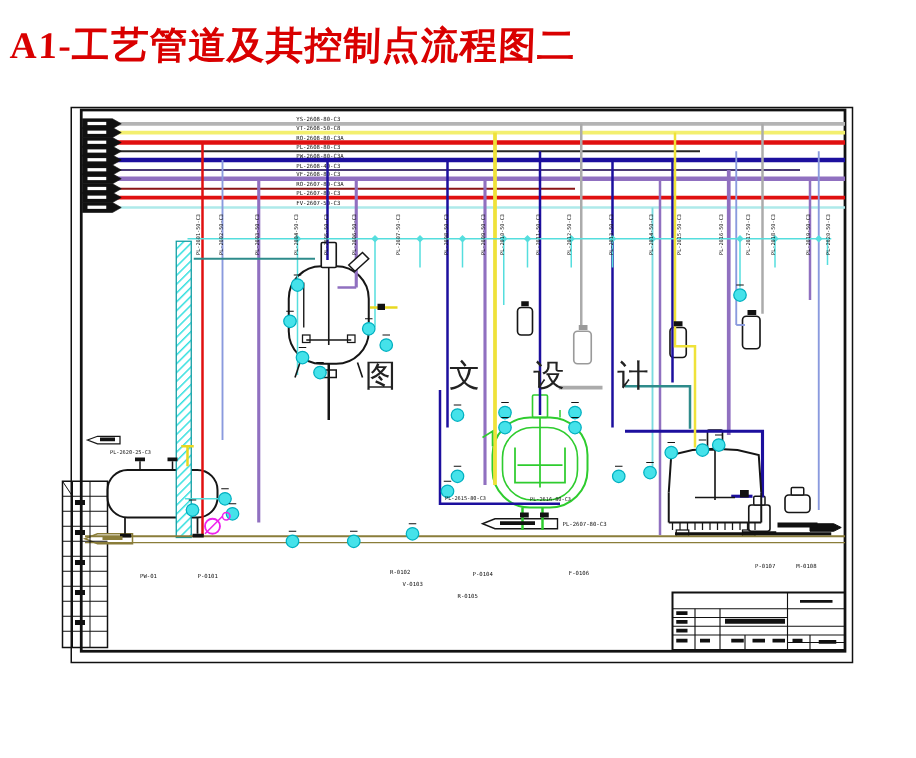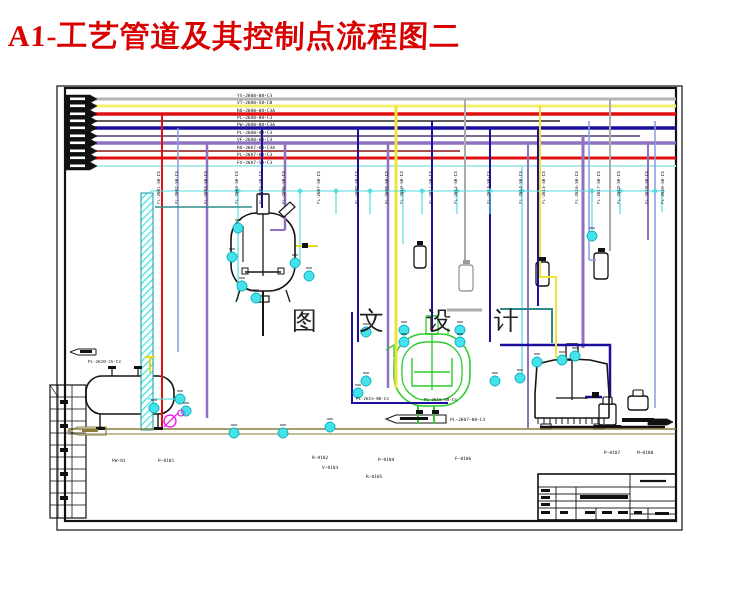--- a/index.html
+++ b/index.html
@@ -2,21 +2,21 @@
 <html><head>
 <meta charset="utf-8">
 <style>
   html,body{margin:0;padding:0;background:#ffffff;}
   #stage{position:relative;width:733px;height:606px;background:#fff;overflow:hidden;
          font-family:"Liberation Sans",sans-serif;}
   #page-title{position:absolute;left:8px;top:16px;font-family:"Liberation Serif",serif;
               font-weight:bold;font-size:30px;letter-spacing:1px;color:#d90000;
               transform:skewX(-2deg);white-space:nowrap;}
   #watermark{position:absolute;left:292px;top:284px;font-family:"Liberation Serif",serif;
-             font-size:25px;letter-spacing:18px;color:#222;font-weight:500;white-space:nowrap;margin-top:20px;}
+             font-size:25px;letter-spacing:18px;color:#222;font-weight:500;white-space:nowrap;}
   svg{position:absolute;left:0;top:0;}
   svg text{font-family:"DejaVu Sans Mono",monospace;}
 </style>
 </head>
 <body>
 
 <div id="stage">
   <div id="page-title">A1-工艺管道及其控制点流程图二</div>
 
   <svg id="dwg" width="733" height="606" viewBox="0 0 733 606">

